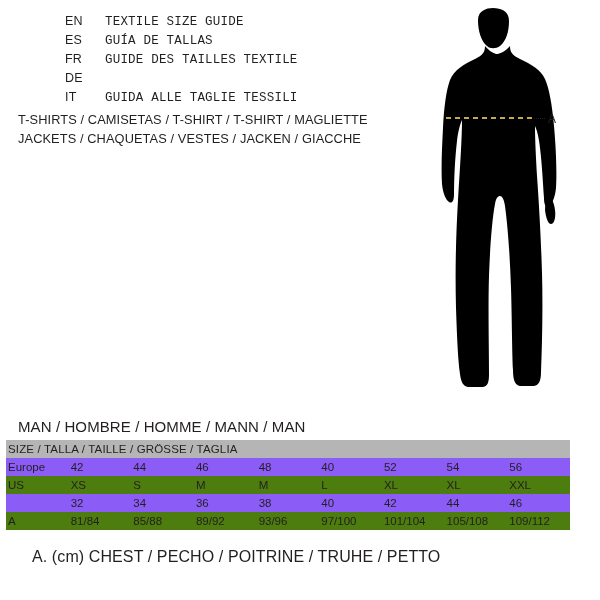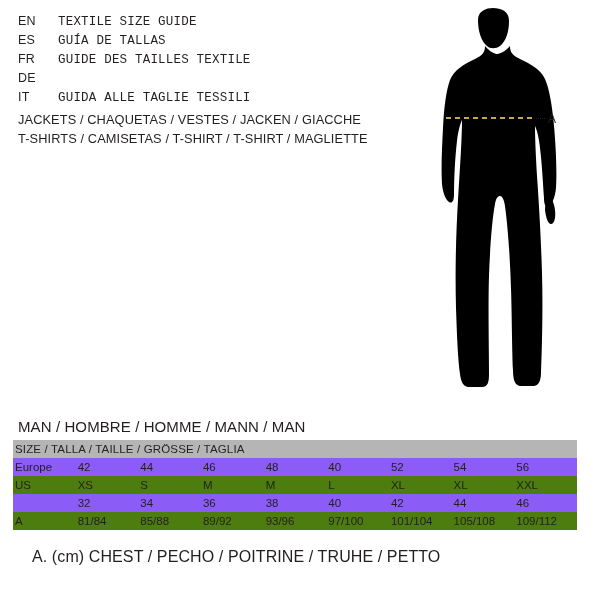--- a/index.html
+++ b/index.html
@@ -27,20 +27,21 @@
     left: 18px;
     top: 14px;
     width: 370px;
   }
   .lang-row {
     display: flex;
     align-items: baseline;
     height: 19px;
     font-size: 12.5px;
     letter-spacing: 0.2px;
+    margin-left: 47px;
   }
   .lang-code {
     width: 40px;
     flex: 0 0 40px;
   }
   .lang-text {
     flex: 1 1 auto;
     font-family: Liberation Mono, monospace;
   }
 
@@ -87,21 +88,21 @@
     left: 18px;
     top: 418px;
     font-size: 15px;
     letter-spacing: 0.1px;
     font-weight: 400;
   }
 
   
   .table-wrap {
     position: absolute;
-    left: 13px;
+    left: 6px;
     top: 440px;
     width: 564px;
   }
   table.size-table {
     border-collapse: collapse;
     width: 564px;
     font-size: 11.5px;
     table-layout: fixed;
   }
   table.size-table td {
@@ -151,22 +152,22 @@
     <div class="lang-row">
       <span class="lang-code">DE</span>
     </div>
     <div class="lang-row">
       <span class="lang-code">IT</span>
       <span class="lang-text">GUIDA ALLE TAGLIE TESSILI</span>
     </div>
   </div>
 
   <div class="cat-block">
+    <div class="cat-line">T-SHIRTS / CAMISETAS / T-SHIRT / T-SHIRT / MAGLIETTE</div>
     <div class="cat-line">JACKETS / CHAQUETAS / VESTES / JACKEN / GIACCHE</div>
-    <div class="cat-line">T-SHIRTS / CAMISETAS / T-SHIRT / T-SHIRT / MAGLIETTE</div>
   </div>
 
   <div class="figure-wrap">
     <svg width="200" height="400" viewBox="0 0 200 400">
 
       <path fill="#000000" d="M78,12 C78,3 86,0 93,0 C101,0 109,3 109,13 C109,24 106,33 100,38 C96,41 90,41 87,38 C81,33 78,23 78,12 Z"></path>
 
       <path fill="#000000" d="M85,38 C85,44 83,47 75,51 C64,56 54,62 50,72 C46,83 44,100 43,120 C42,140 41,160 42,176 C43,186 46,192 49,194 C52,196 54,193 54,186 C54,170 55,150 57,133 C58,124 60,116 62,112 C62,130 60,160 58,192 C56,226 55,262 56,300 C57,330 58,352 60,366 C61,374 63,378 68,379 L83,379 C88,378 89,374 89,366 C89,340 88,300 89,268 C90,240 92,212 95,196 C96,190 98,188 100,188 C102,188 104,191 105,198 C108,220 110,250 111,280 C112,310 112,344 113,362 C113,372 115,377 120,378 L134,378 C139,377 141,373 141,364 C142,340 143,300 142,265 C141,230 139,196 137,168 C136,150 135,132 135,118 C137,122 139,130 140,140 C142,156 143,176 144,190 C144,197 146,200 149,198 C152,196 155,190 156,180 C157,164 156,140 154,118 C152,96 149,80 145,71 C141,62 131,56 120,51 C112,47 110,44 110,38 C105,44 99,46 97,46 C95,46 90,44 85,38 Z"></path>
 
       <path fill="#000000" d="M146,182 C150,186 154,194 155,202 C156,210 154,216 151,216 C148,216 146,210 145,202 Z"></path>

